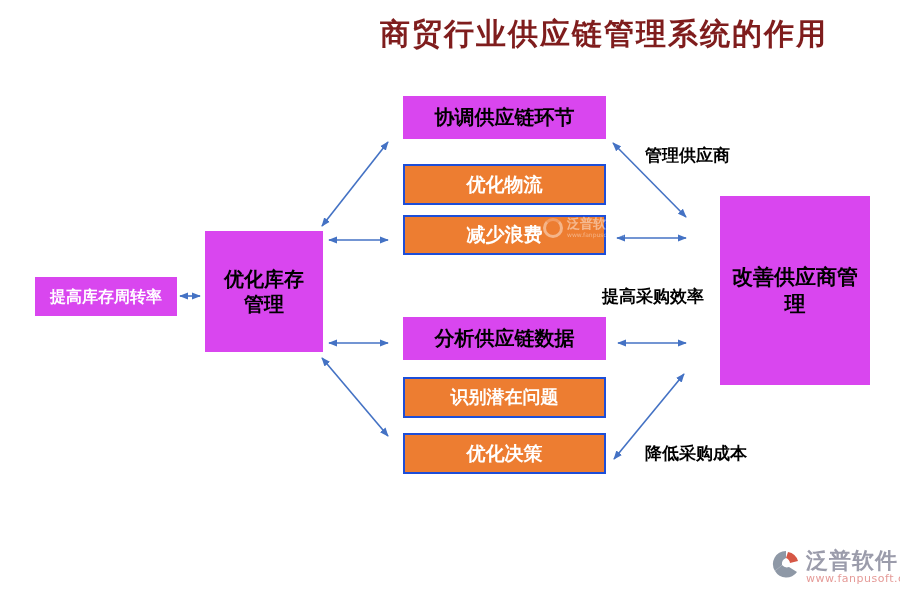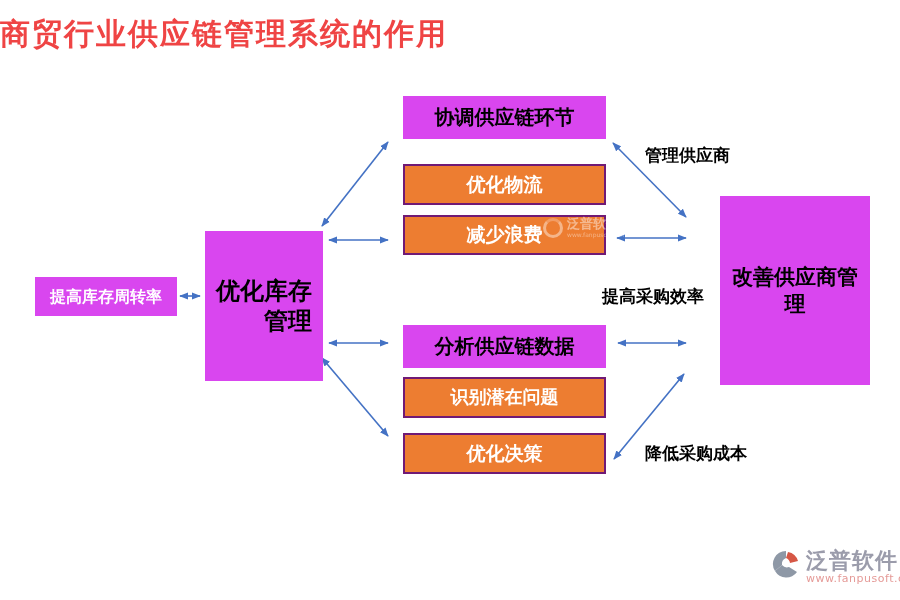--- a/index.html
+++ b/index.html
@@ -9,39 +9,39 @@
   }
   #stage{
     position:relative;
     width:900px;height:600px;
     background:#ffffff;
     overflow:hidden;
   }
   .title{
     position:absolute;
     top:14px;left:0;width:828px;
-    text-align:left;
+    text-align:right;
     font-size:30px;
     font-weight:bold;
-    color:#ef4444;
+    color:#7f1d1d;
     letter-spacing:2px;
   }
   .box{
     position:absolute;
     display:flex;
     align-items:center;
     justify-content:center;
     text-align:center;
     font-weight:bold;
     box-sizing:border-box;
     white-space:pre-line;
     line-height:1.25;
   }
   .blue{background:#d946ef;}
-  .orange{background:#ed7d31;border:2px solid #701a75;}
+  .orange{background:#ed7d31;border:2px solid #1d4ed8;}
   .txt-white{color:#ffffff;}
   .txt-black{color:#000000;}
   .edge-label{
     position:absolute;
     font-weight:bold;
     color:#000;
     font-size:17px;
     white-space:nowrap;
   }
   svg.connectors{
@@ -93,25 +93,25 @@
     letter-spacing:1px;
   }
   .brand-url{
     font-size:11px;
     color:#e59a97;
     line-height:1.1;
     letter-spacing:0.5px;
   }
   
   #box-turnover   {left:35px;  top:277px; width:142px; height:39px; font-size:16px;}
-  #box-inventory  {left:205px; top:231px; width:118px; height:150px; font-size:24px;text-align:right;}
+  #box-inventory  {left:205px; top:231px; width:118px; height:121px; font-size:20px;}
   #box-coordinate {left:403px; top:96px;  width:203px; height:43px; font-size:20px;}
   #box-logistics  {left:403px; top:164px; width:203px; height:41px; font-size:19px;}
   #box-waste      {left:403px; top:215px; width:203px; height:40px; font-size:19px;}
-  #box-analyze    {left:403px; top:317px; width:203px; height:43px; font-size:20px;margin-top:8px;}
+  #box-analyze    {left:403px; top:317px; width:203px; height:43px; font-size:20px;}
   #box-identify   {left:403px; top:377px; width:203px; height:41px; font-size:18px;}
   #box-decision   {left:403px; top:433px; width:203px; height:41px; font-size:19px;}
   #box-supplier   {left:720px; top:196px; width:150px; height:189px; font-size:21px; padding:16px 8px;}
   #label-manage   {left:645px; top:144px;}
   #label-efficiency{left:602px; top:285px;}
   #label-cost     {left:645px; top:442px;}
 </style>
 </head>
 <body>
 

